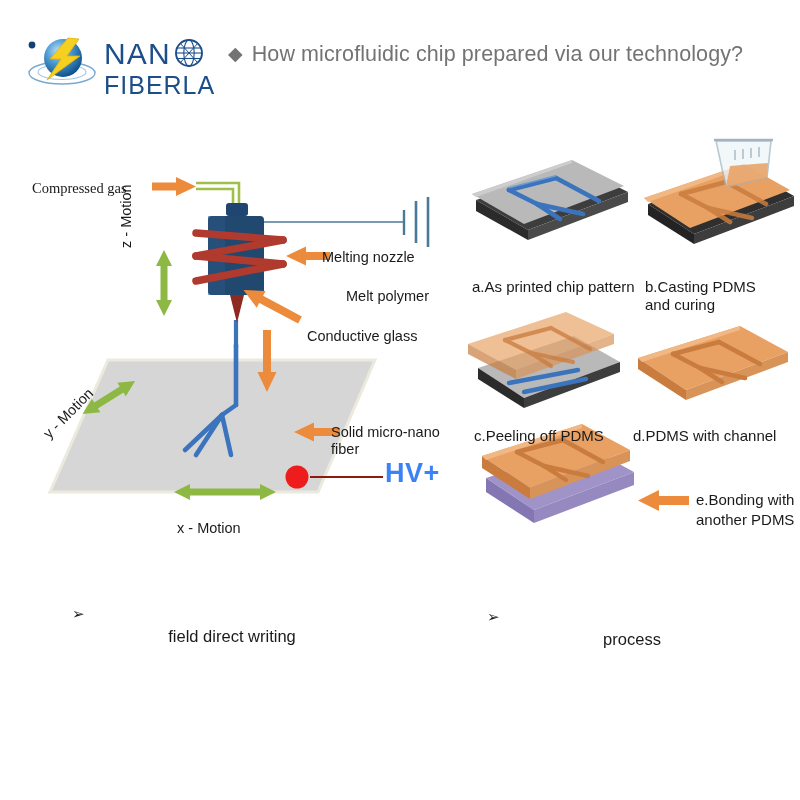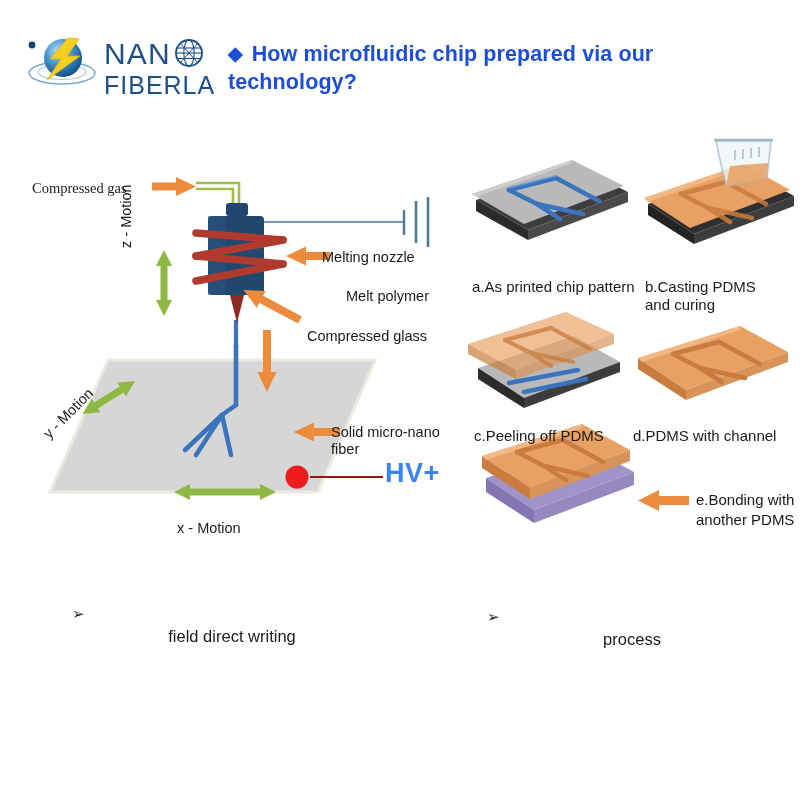--- a/index.html
+++ b/index.html
@@ -9,21 +9,21 @@
     overflow:hidden;position:relative;
   }
   .slide{position:absolute;left:0;top:0;width:800px;height:662px;}
 
   
   .logo{position:absolute;left:22px;top:28px;width:195px;height:72px;}
   .logo svg{display:block;}
 
   .title{
     position:absolute;left:228px;top:40px;width:520px;
-    font-size:21.5px;font-weight:bold;color:#1d4ed8;
+    font-size:21.5px;font-weight:normal;color:#737373;
     line-height:1.32;letter-spacing:.1px;
   }
   .title .dia{display:inline-block;transform:translateY(-1px);margin-right:9px;font-size:19px;}
 
   
   .lbl{position:absolute;font-size:14.5px;color:#1a1a1a;line-height:1.2;white-space:nowrap;}
 
   
   .overlay{position:absolute;left:0;top:0;width:800px;height:800px;pointer-events:none;}
 
@@ -188,21 +188,21 @@
       <g>
         <rect x="312" y="428" width="28" height="8"></rect>
         <polygon points="294,432 314,422.5 314,441.5"></polygon>
       </g>
     </g>
   </svg>
 
   <div class="lbl" style="left:32px;top:180px;font-family:Liberation Serif, serif;">Compressed gas</div>
   <div class="lbl" style="left:322px;top:249px;">Melting nozzle</div>
   <div class="lbl" style="left:322px;top:288px;margin-left:24px;">Melt polymer</div>
-  <div class="lbl" style="left:307px;top:328px;">Compressed glass</div>
+  <div class="lbl" style="left:307px;top:328px;">Conductive glass</div>
   <div class="lbl" style="left:331px;top:424px;">Solid micro-nano</div>
   <div class="lbl" style="left:331px;top:441px;">fiber</div>
 
   <div class="rot-z">z - Motion</div>
   <div class="rot-y">y - Motion</div>
   <div class="lbl" style="left:177px;top:520px;">x - Motion</div>
 
   <div class="hv">HV+</div>
 
   <svg class="overlay" width="800" height="800" viewBox="0 0 800 800">

